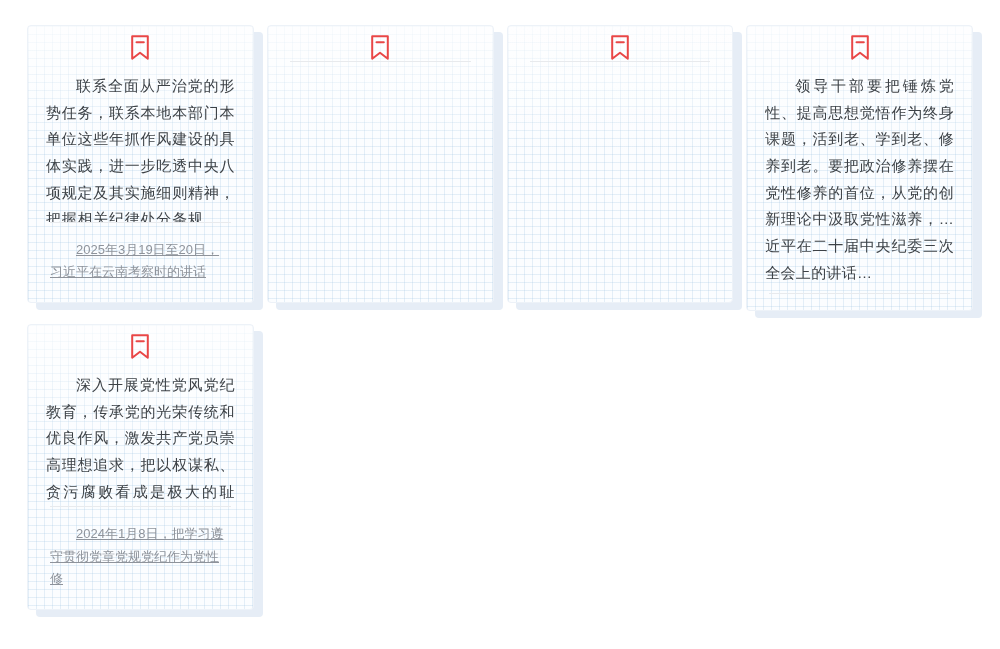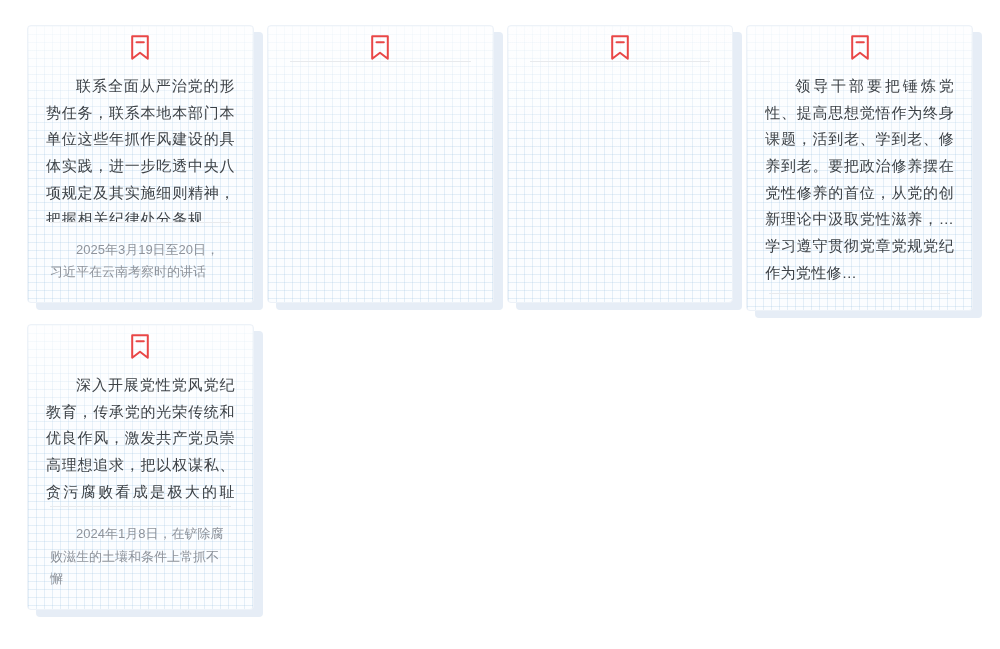--- a/index.html
+++ b/index.html
@@ -60,20 +60,21 @@
     margin: 0 22px 16px 22px;
   }
   .attrib {
     flex: 0 0 auto;
     margin: 0 22px 18px 22px;
     font-size: 13px;
     line-height: 1.75;
     color: #8e939b;
     text-align: left;
     text-indent: 2em;
+    text-decoration: underline;
   }
 </style>
 </head>
 <body>
 
 <div class="grid">
   <article class="card row1">
     <div class="icon-wrap">
       <svg width="20" height="27" viewBox="0 0 20 27" fill="none">
         <path d="M2.2 2.2 h15.6 v22.5 l-7.8 -6 l-7.8 6 z" stroke="#e94747" stroke-width="2" stroke-linejoin="round" fill="none"></path>
@@ -105,29 +106,29 @@
     <hr class="divider">
   </article>
 
   <article class="card row2">
     <div class="icon-wrap">
       <svg width="20" height="27" viewBox="0 0 20 27" fill="none">
         <path d="M2.2 2.2 h15.6 v22.5 l-7.8 -6 l-7.8 6 z" stroke="#e94747" stroke-width="2" stroke-linejoin="round" fill="none"></path>
         <line x1="6.5" y1="8.3" x2="13.8" y2="8.3" stroke="#e94747" stroke-width="2" stroke-linecap="round"></line>
       </svg>
     </div>
-    <p class="quote">领导干部要把锤炼党性、提高思想觉悟作为终身课题，活到老、学到老、修养到老。要把政治修养摆在党性修养的首位，从党的创新理论中汲取党性滋养，把学习遵守贯彻党章党规党纪作为党性修…</p>
+    <p class="quote">领导干部要把锤炼党性、提高思想觉悟作为终身课题，活到老、学到老、修养到老。要把政治修养摆在党性修养的首位，从党的创新理论中汲取党性滋养，习近平在二十届中央纪委三次全会上的讲话…</p>
     <hr class="divider">
   </article>
 
 
   <article class="card row2">
     <div class="icon-wrap">
       <svg width="20" height="27" viewBox="0 0 20 27" fill="none">
         <path d="M2.2 2.2 h15.6 v22.5 l-7.8 -6 l-7.8 6 z" stroke="#e94747" stroke-width="2" stroke-linejoin="round" fill="none"></path>
         <line x1="6.5" y1="8.3" x2="13.8" y2="8.3" stroke="#e94747" stroke-width="2" stroke-linecap="round"></line>
       </svg>
     </div>
     <p class="quote">深入开展党性党风党纪教育，传承党的光荣传统和优良作风，激发共产党员崇高理想追求，把以权谋私、贪污腐败看成是极大的耻辱。</p>
     <hr class="divider">
-    <p class="attrib">2024年1月8日，在铲除腐败滋生的土壤和条件上常抓不懈</p>
+    <p class="attrib">2024年1月8日，把学习遵守贯彻党章党规党纪作为党性修</p>
   </article>
 </div>
 
 </body></html>

